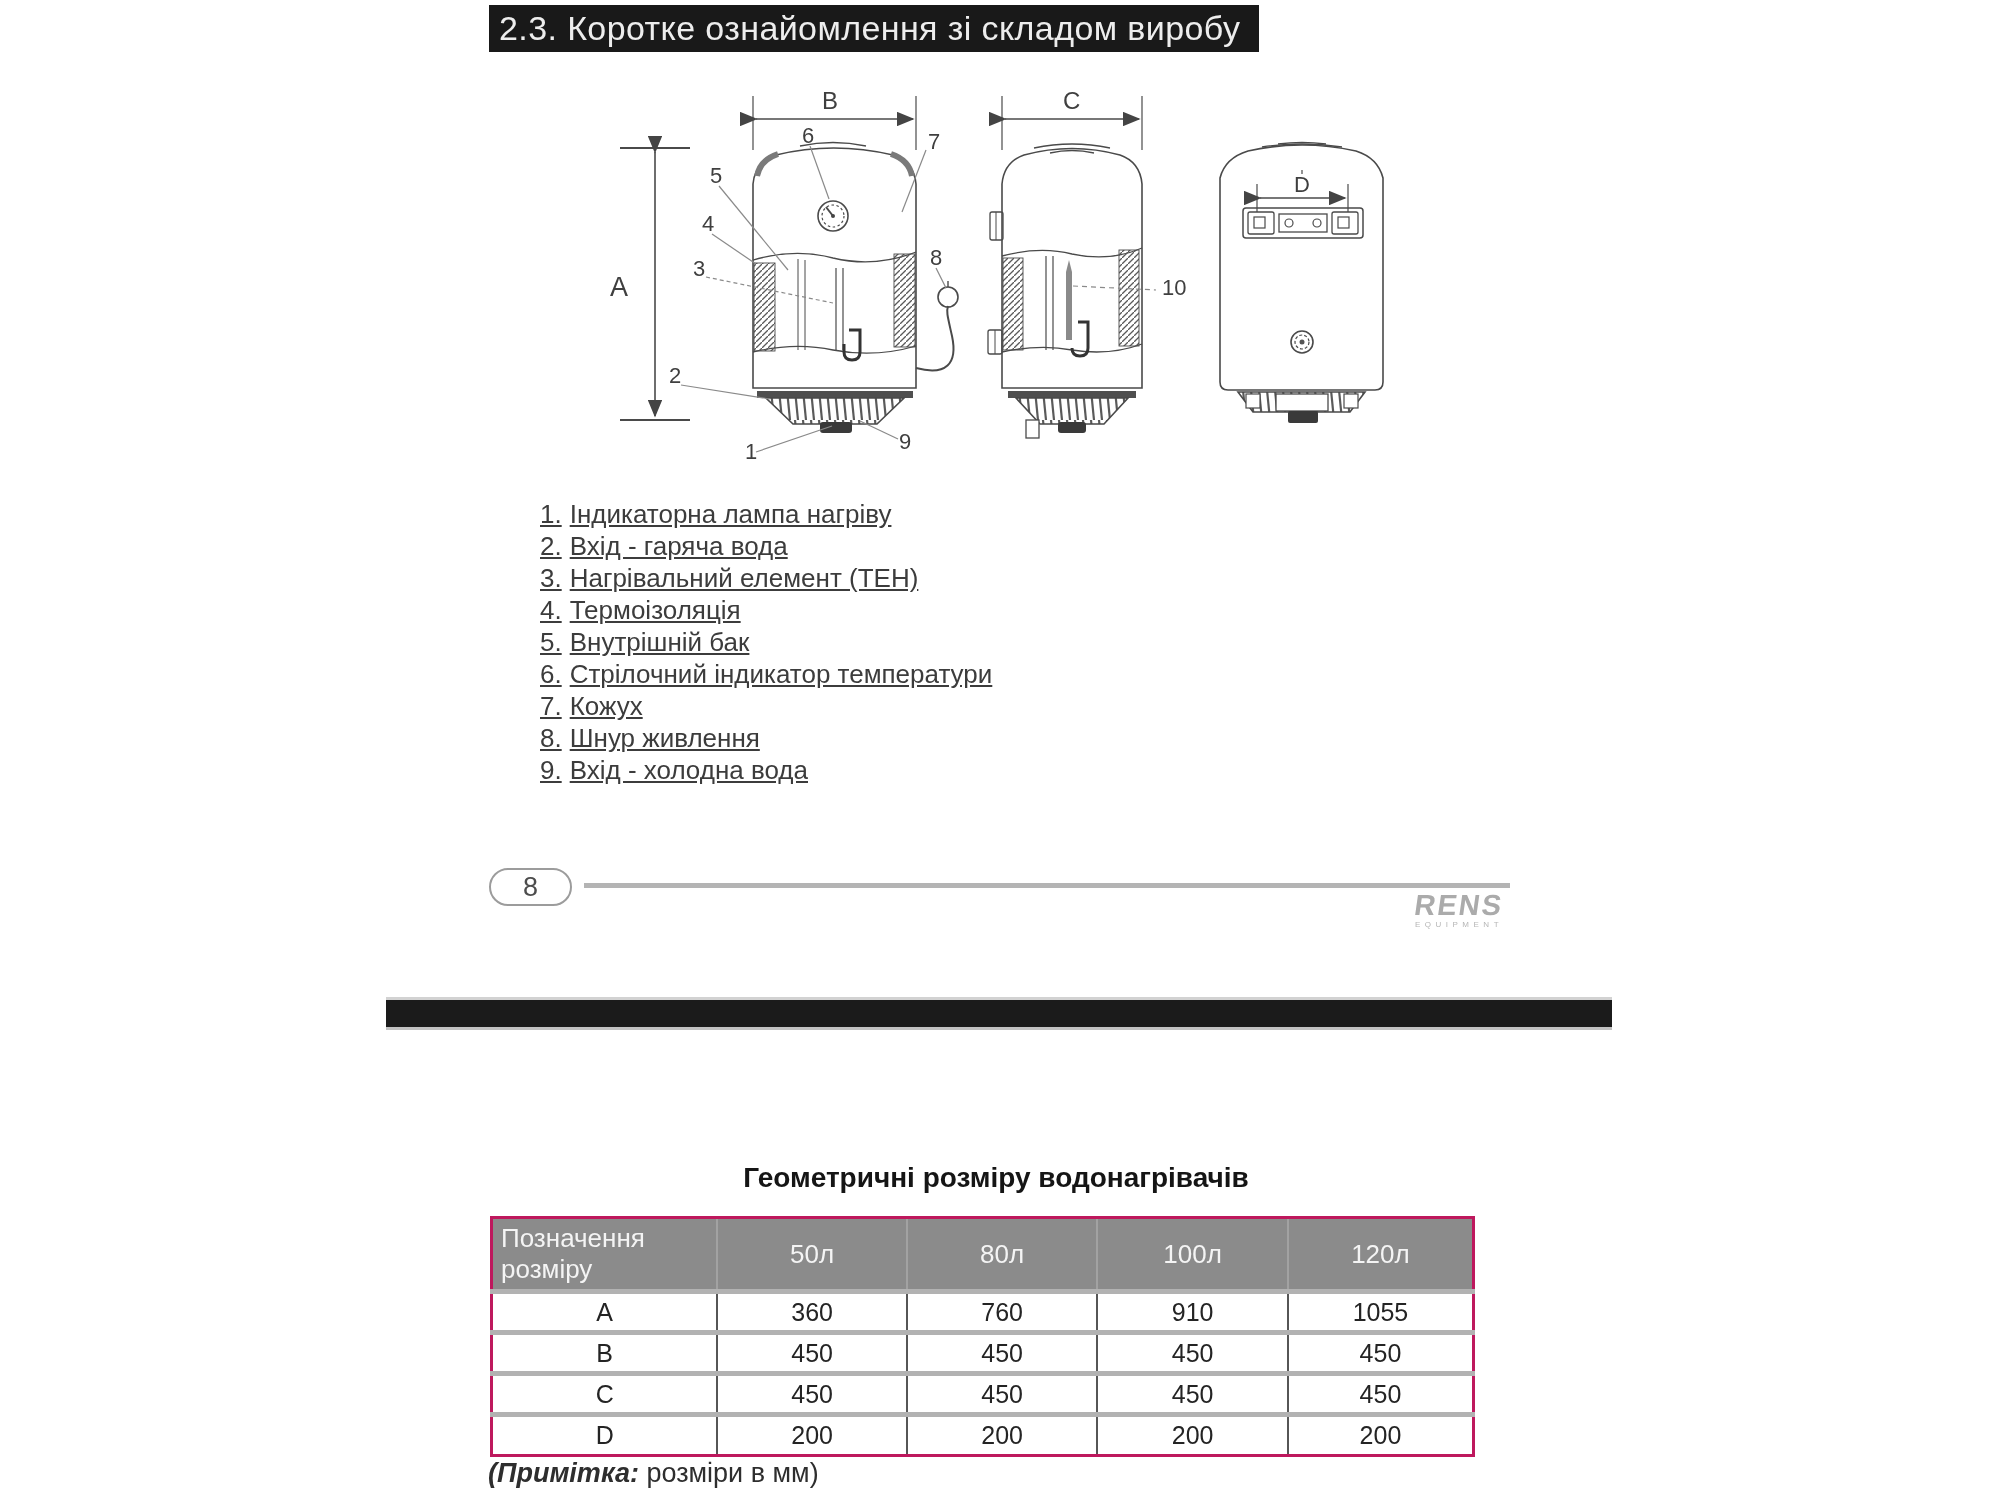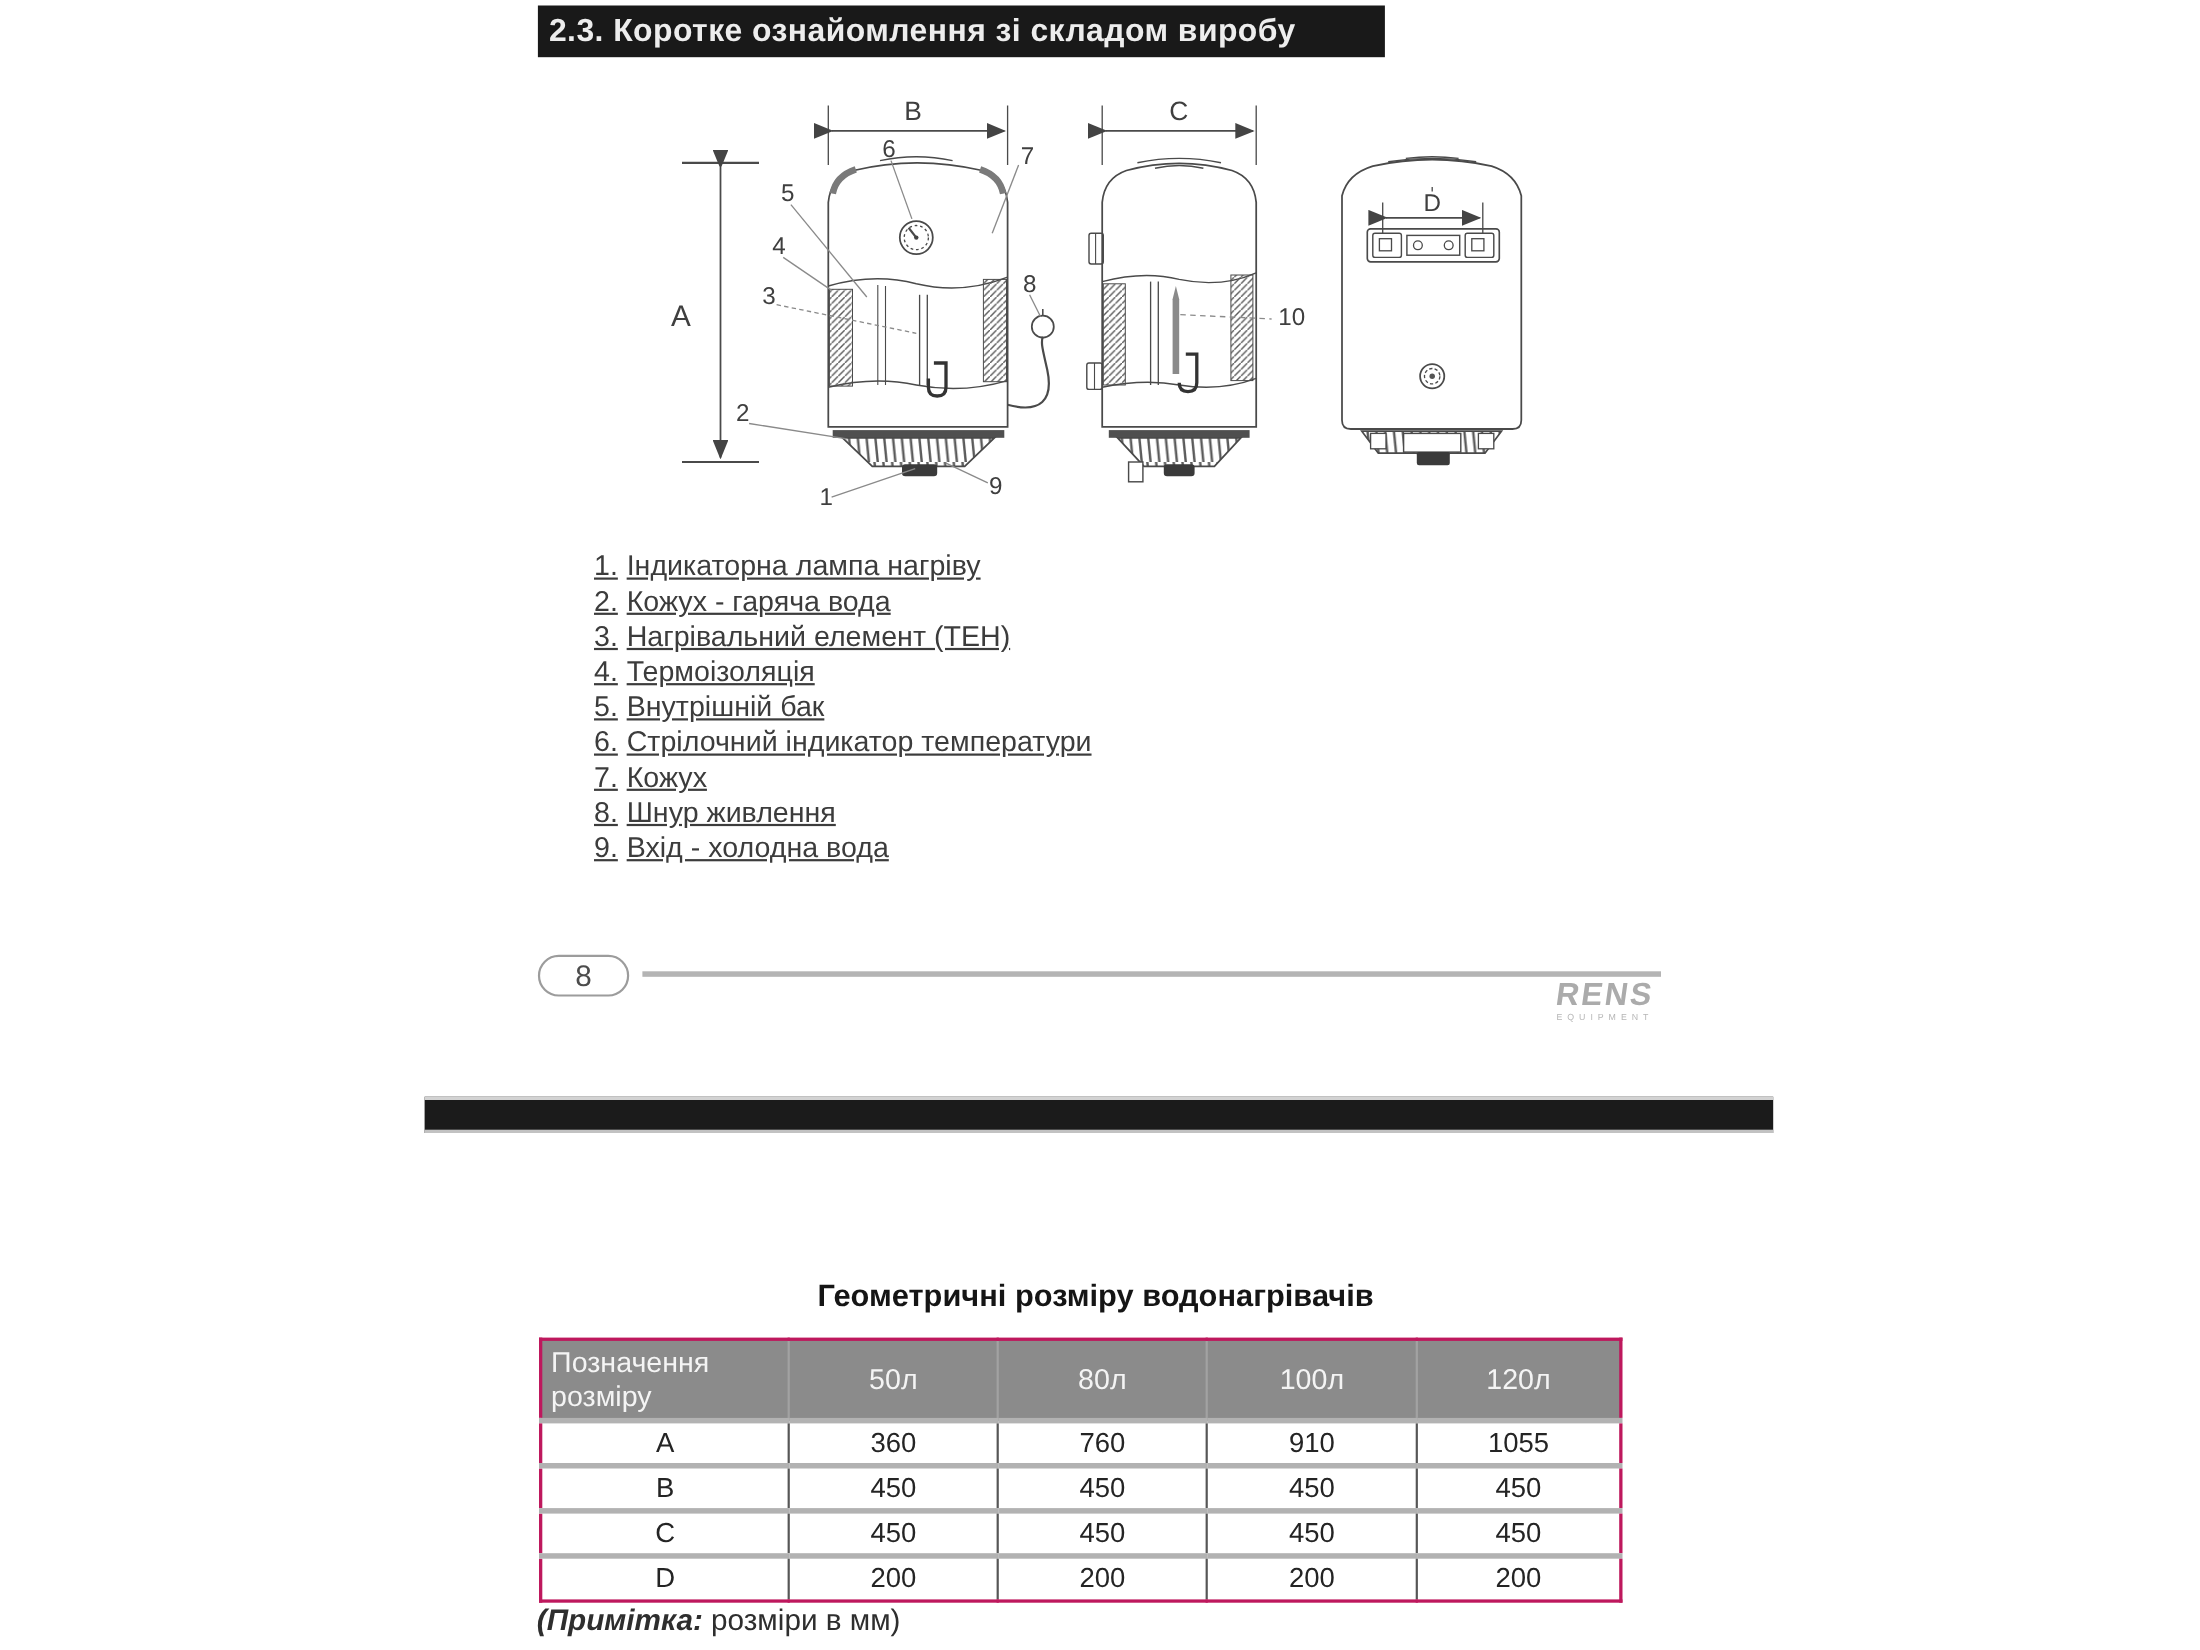--- a/index.html
+++ b/index.html
@@ -5,22 +5,22 @@
   html,body{margin:0;padding:0;background:#ffffff;}
   .page{
     position:relative;width:2000px;height:1500px;background:#ffffff;overflow:hidden;
     font-family:"Liberation Sans","DejaVu Sans",sans-serif;color:#3d3d3d;
   }
   *{box-sizing:border-box;}
 
   
   .title-bar{
     position:absolute;left:489px;top:5px;width:770px;height:47px;
-    background:#191919;color:#ededed;font-size:29px;letter-spacing:.4px;
-    line-height:47px;padding-left:10px;white-space:nowrap;overflow:hidden;font-weight:bold;
+    background:#191919;color:#ededed;font-size:34px;letter-spacing:.4px;
+    line-height:47px;padding-left:10px;white-space:nowrap;overflow:hidden;
   }
 
   
   .diagram{position:absolute;left:555px;top:75px;width:910px;height:405px;}
   .diagram text{font-family:"Liberation Sans","DejaVu Sans",sans-serif;fill:#3f3f3f;}
 
   
   .parts-list{position:absolute;left:540px;top:498px;font-size:26px;color:#3c3c3c;}
   .parts-list .item{line-height:32px;white-space:nowrap;text-decoration:underline;}
   .parts-list .num{margin-right:8px;}
@@ -222,21 +222,21 @@
     <text x="710" y="183" font-size="22">5</text>
     <text x="802" y="143" font-size="22">6</text>
     <text x="928" y="149" font-size="22">7</text>
     <text x="930" y="265" font-size="22">8</text>
     <text x="899" y="449" font-size="22">9</text>
     <text x="1162" y="295" font-size="22">10</text>
   </svg>
 
   <div class="parts-list">
     <div class="item"><span class="num">1.</span><span>Індикаторна лампа нагріву</span></div>
-    <div class="item"><span class="num">2.</span><span>Кожух - гаряча вода</span></div>
+    <div class="item"><span class="num">2.</span><span>Вхід - гаряча вода</span></div>
     <div class="item"><span class="num">3.</span><span>Нагрівальний елемент (ТЕН)</span></div>
     <div class="item"><span class="num">4.</span><span>Термоізоляція</span></div>
     <div class="item"><span class="num">5.</span><span>Внутрішній бак</span></div>
     <div class="item"><span class="num">6.</span><span>Стрілочний індикатор температури</span></div>
     <div class="item"><span class="num">7.</span><span>Кожух</span></div>
     <div class="item"><span class="num">8.</span><span>Шнур живлення</span></div>
     <div class="item"><span class="num">9.</span><span>Вхід - холодна вода</span></div>
   </div>
 
   <div class="page-pill">8</div>

